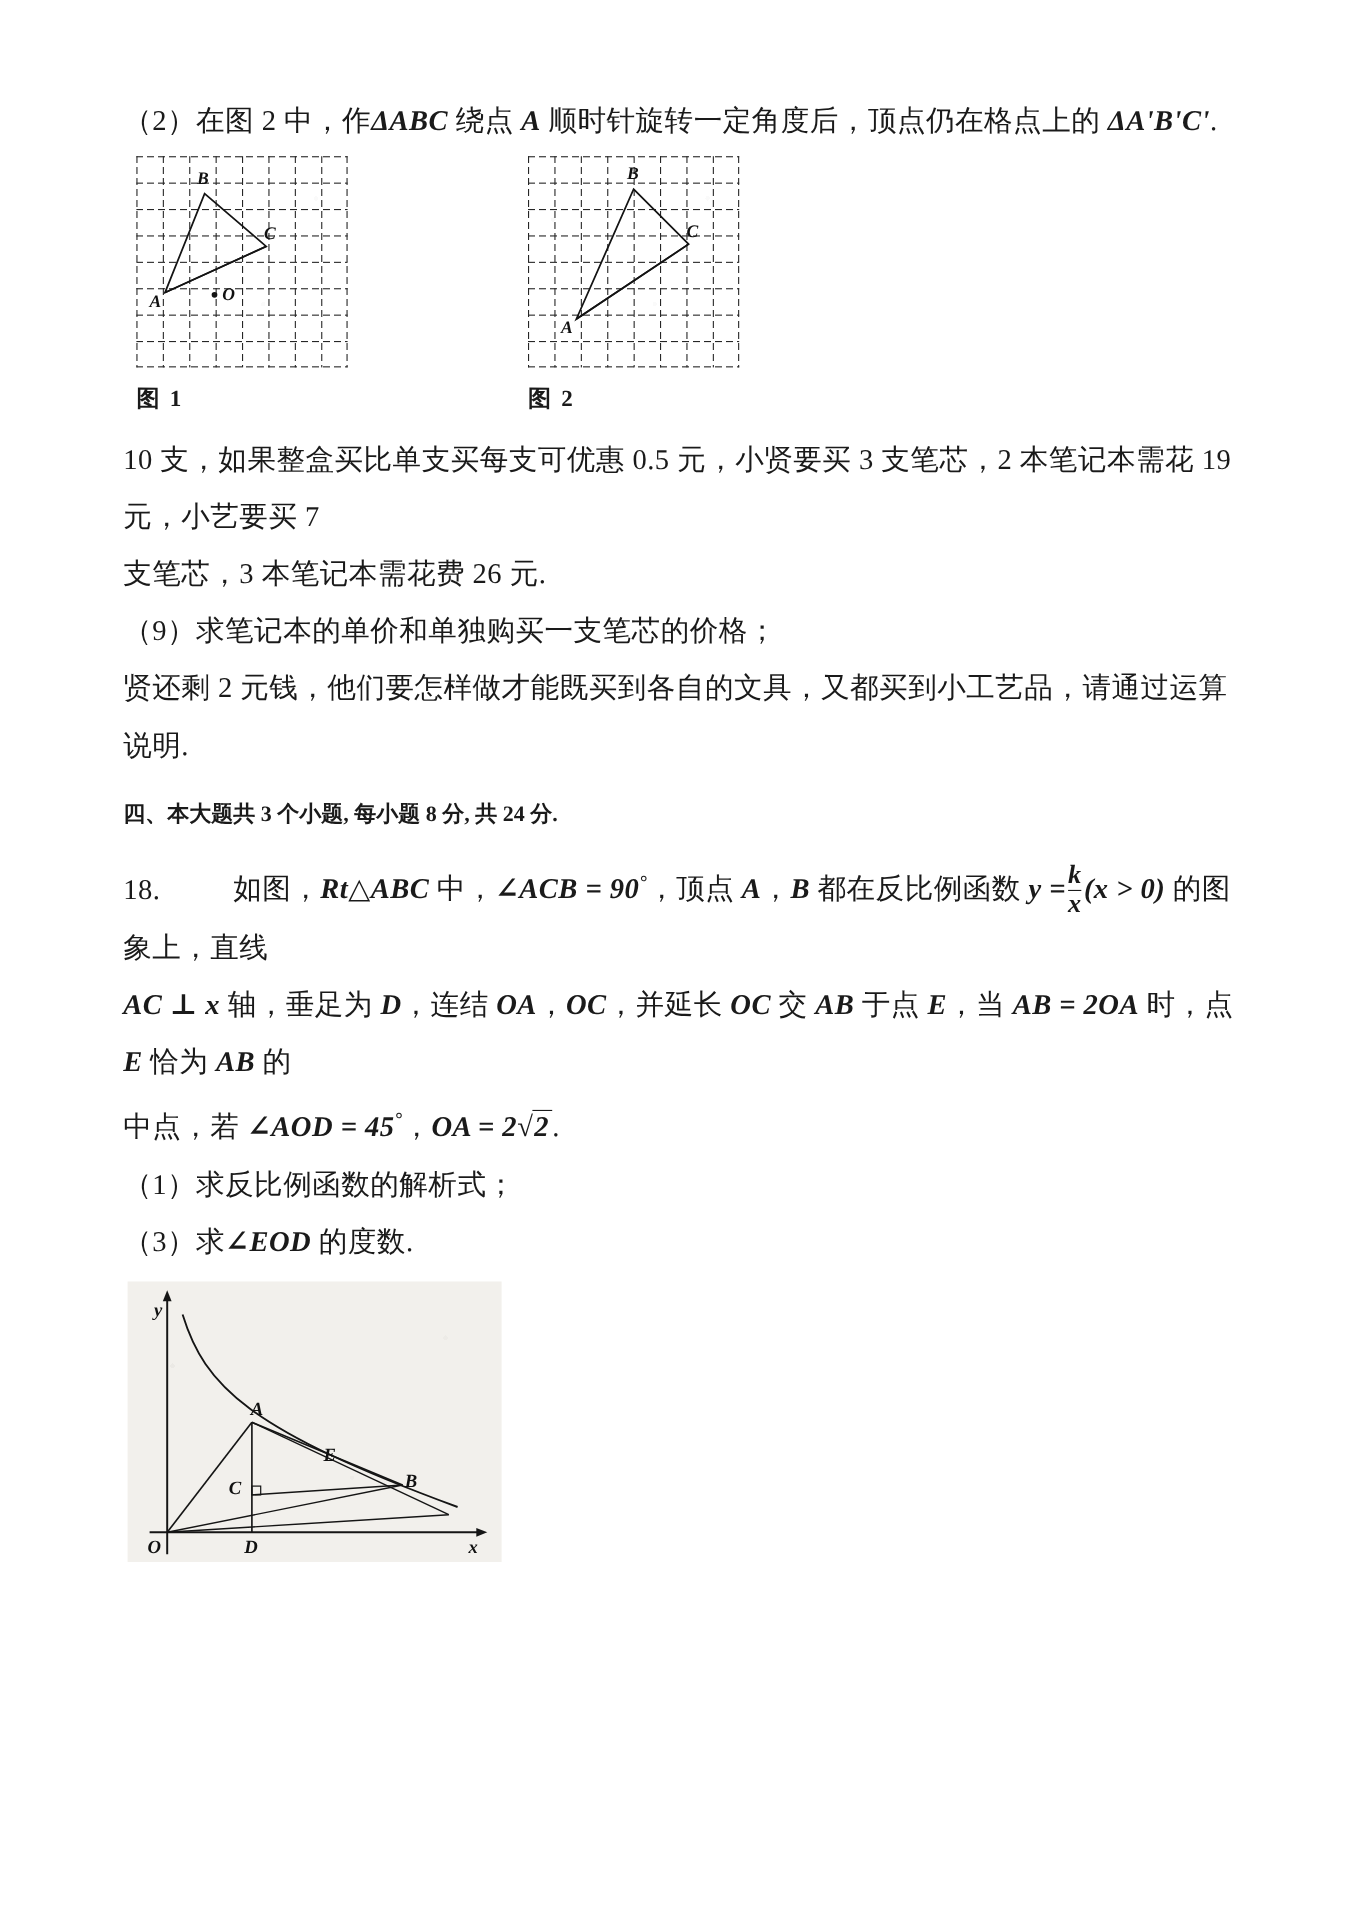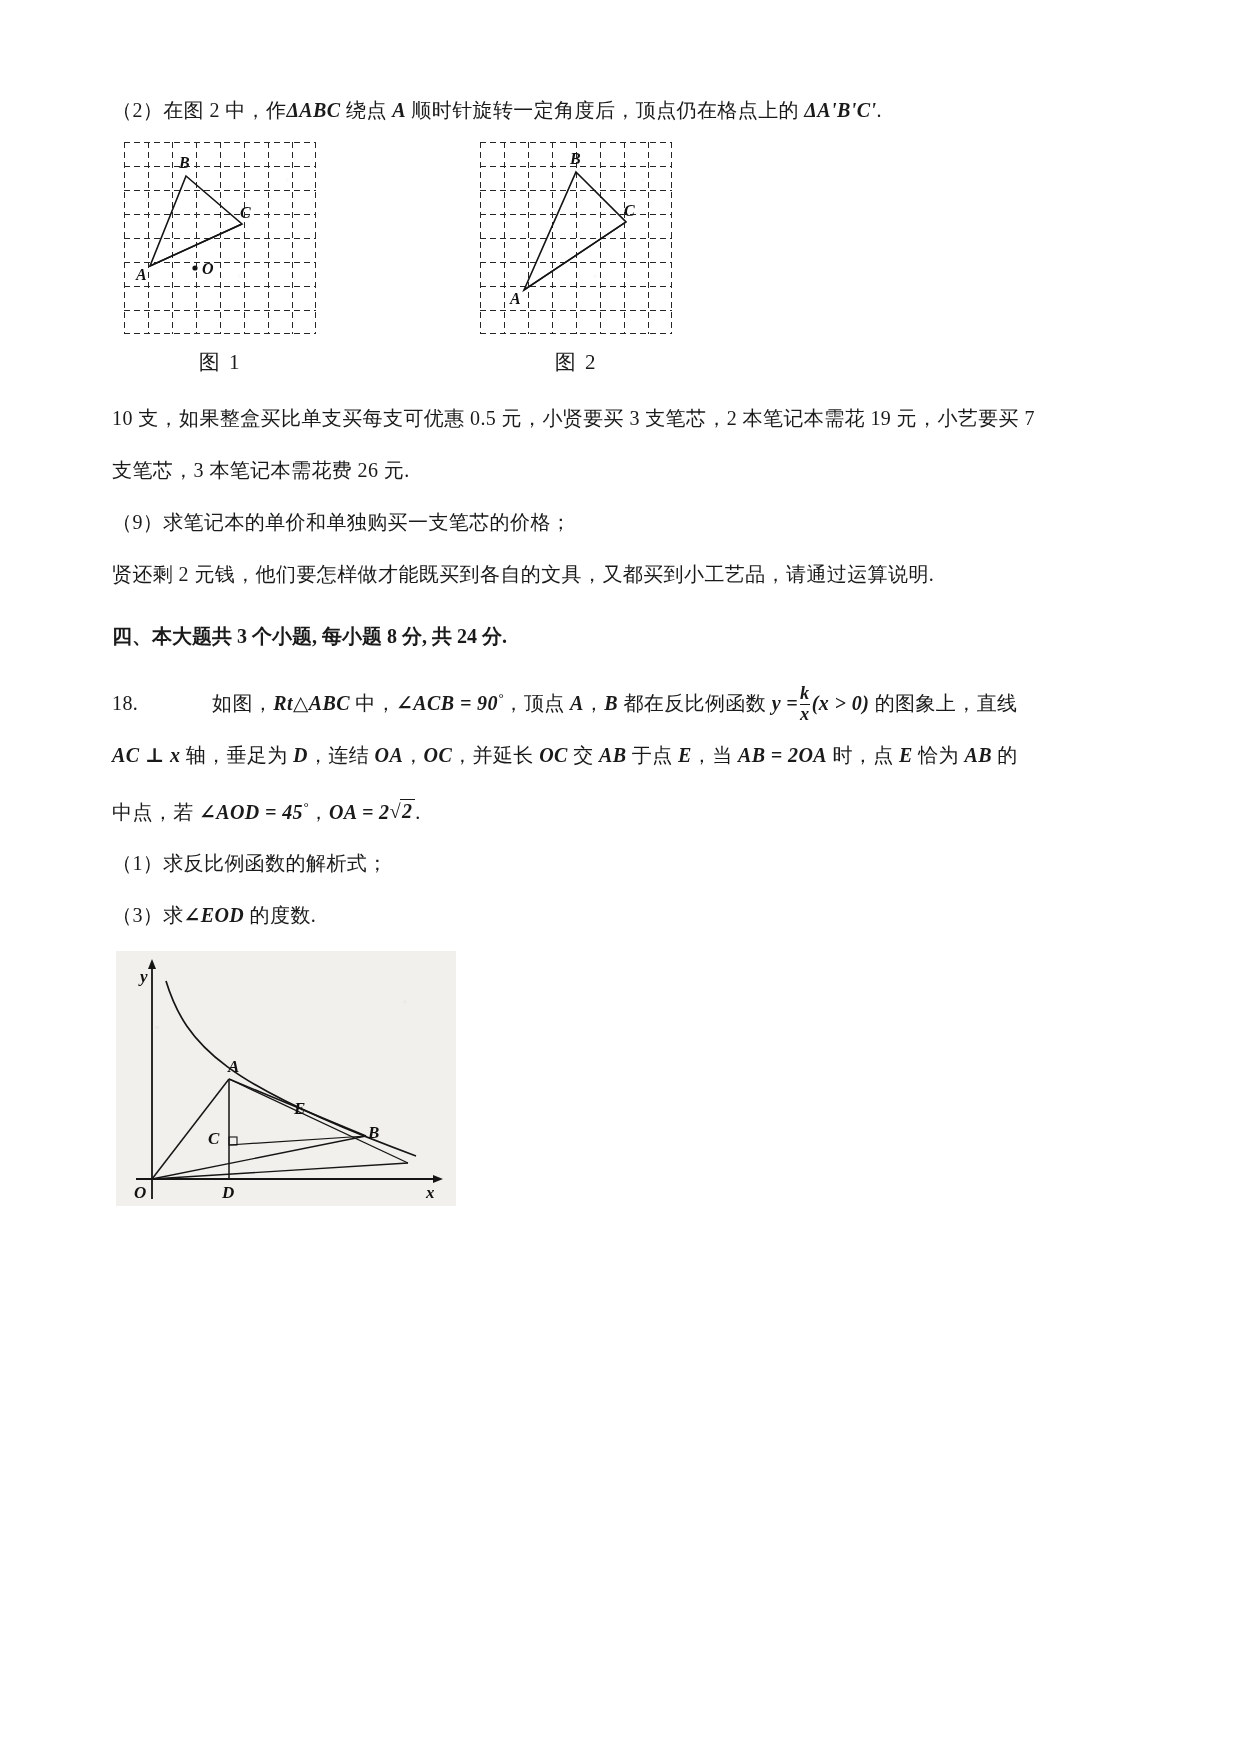--- a/index.html
+++ b/index.html
@@ -21,21 +21,21 @@
     width: 1241px;
     height: 1754px;
   }
   .content {
     position: absolute;
     left: 112px;
     top: 84px;
     width: 1020px;
   }
   .para {
-    font-size: 20px;
+    font-size: 26px;
     line-height: 52px;
     letter-spacing: 0.4px;
   }
   .q-num {
     display: inline-block;
     width: 70px;
   }
   .italic-bold {
     font-style: italic;
     font-weight: bold;
@@ -94,23 +94,23 @@
   .dashgrid .vl {
     width: 1.3px;
     top: 0; bottom: 0;
   }
   .dashgrid .hl {
     height: 1.3px;
     left: 0; right: 0;
     background-image: repeating-linear-gradient(to right, #262626 0 6px, rgba(0,0,0,0) 6px 10px);
   }
   .fig-caption {
-    text-align: center;
+    text-align: left;
     font-size: 21px;
-    font-weight: normal;
+    font-weight: bold;
     margin-top: 14px;
     width: 192px;
     letter-spacing: 2px;
   }
   .fig-label {
     position: absolute;
     font-style: italic;
     font-weight: bold;
     font-size: 16px;
     color: #111;

